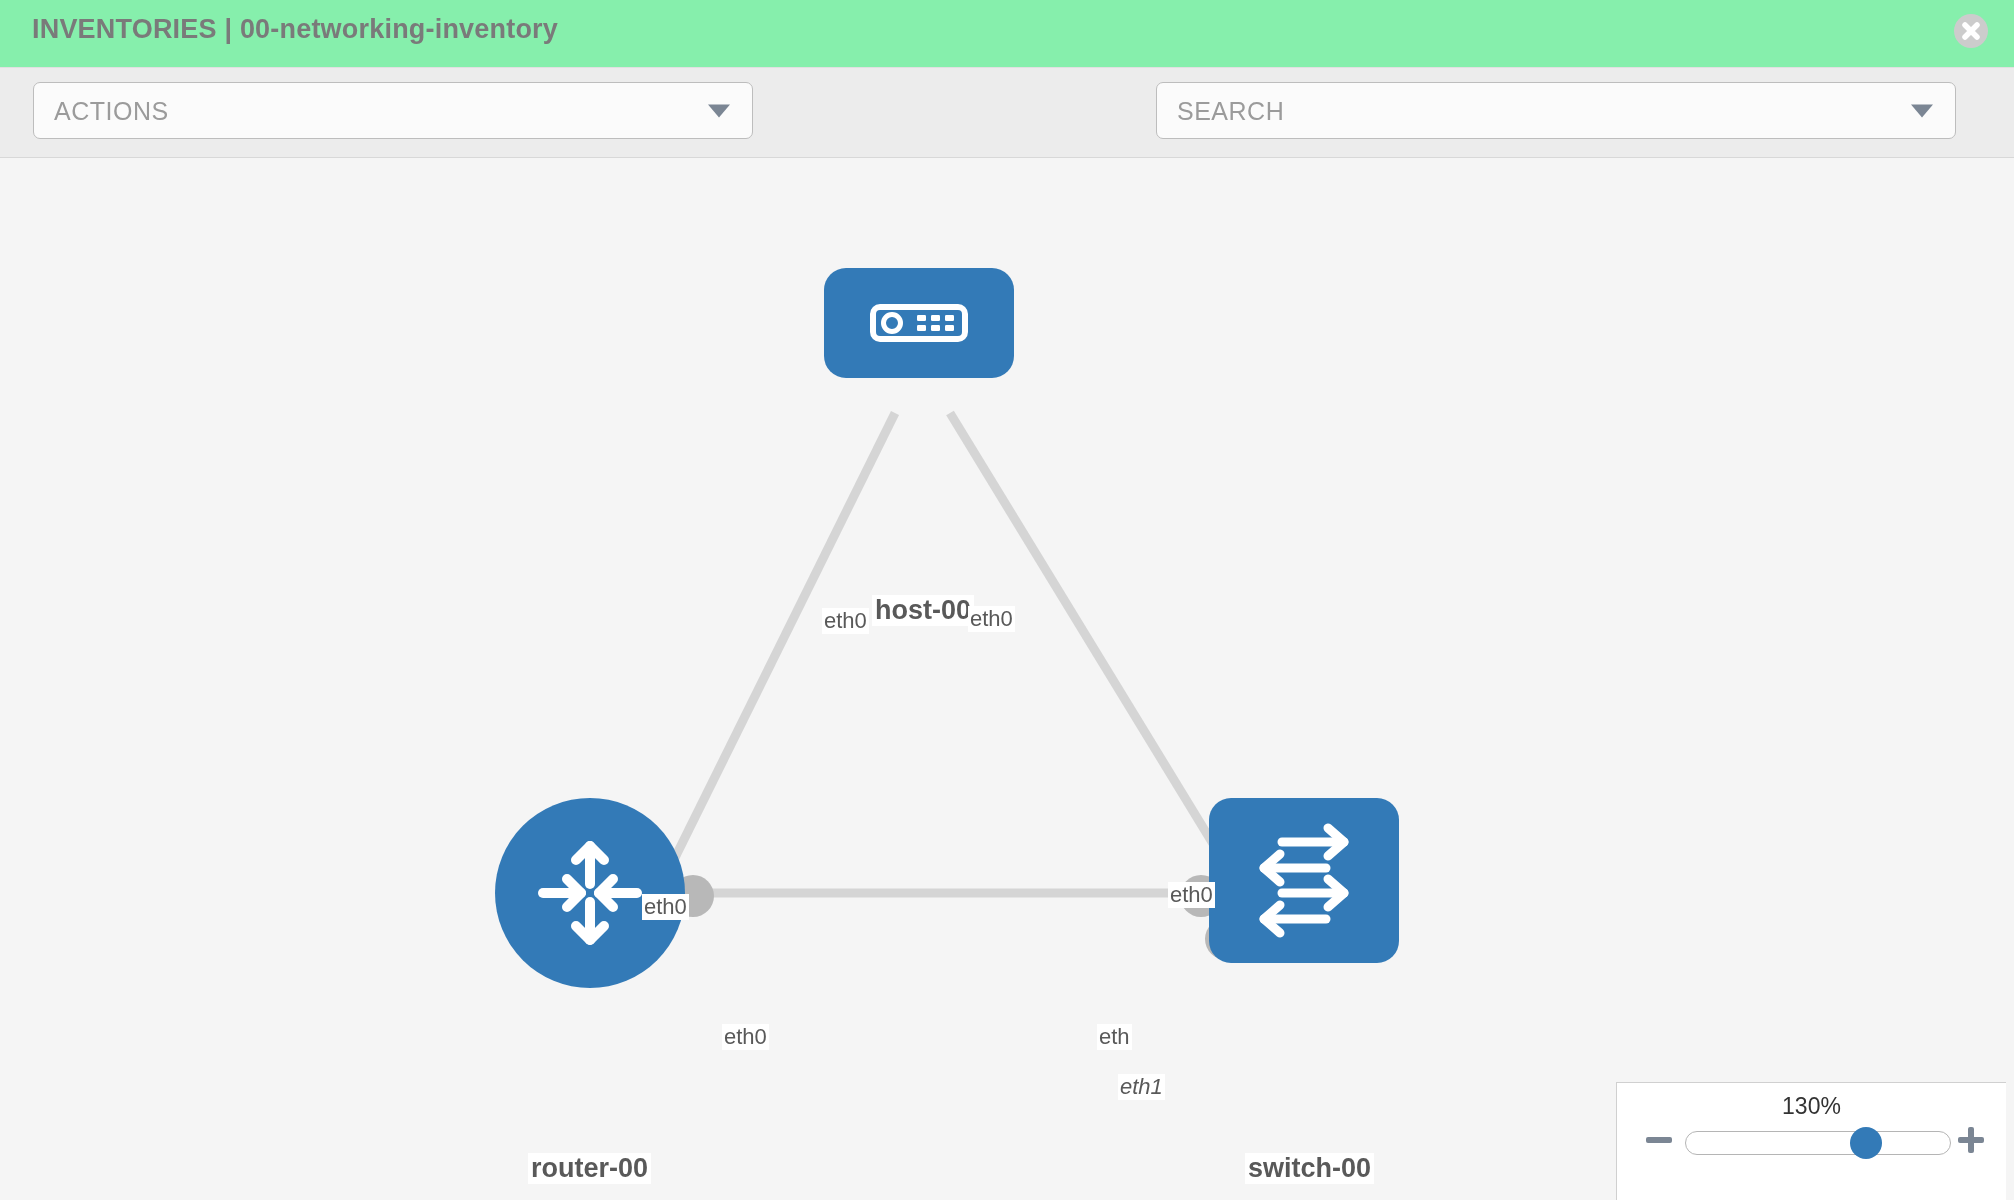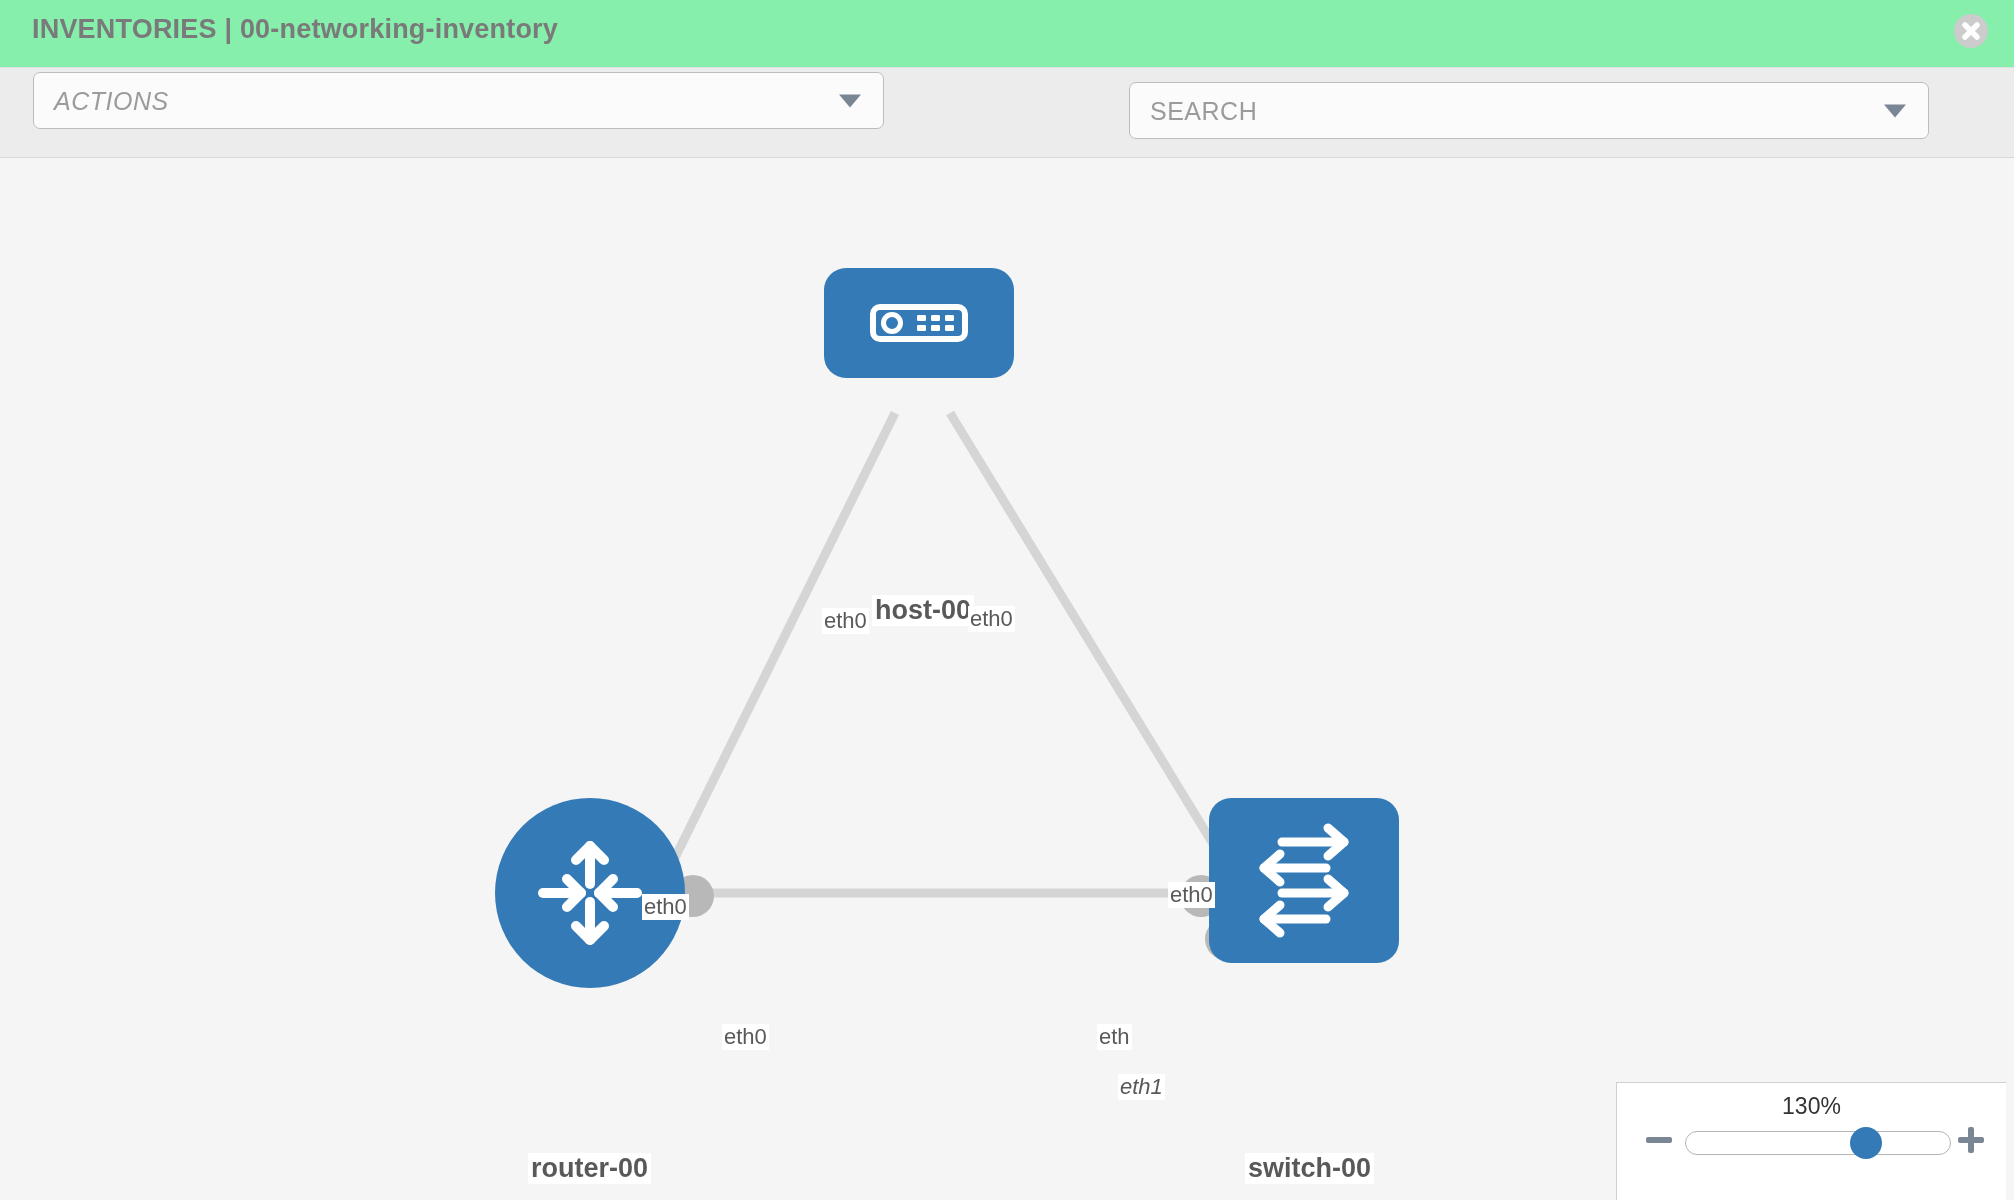--- a/index.html
+++ b/index.html
@@ -82,22 +82,22 @@
   .caret {
     position: absolute;
     right: 22px;
     top: 50%;
     transform: translateY(-50%);
     width: 0; height: 0;
     border-left: 11px solid transparent;
     border-right: 11px solid transparent;
     border-top: 13px solid #7b8694;
   }
-  #actions-select { left: 33px; top: 4px; width: 851px; height: 57px; font-style: italic; }
-  #search-select  { left: 1129px; top: 14px; width: 800px; height: 57px; }
+  #actions-select { left: 33px; top: 14px; width: 720px; height: 57px; }
+  #search-select  { left: 1156px; top: 14px; width: 800px; height: 57px; }
 
   .tool-icon {
     position: absolute;
     top: 90px;
     width: 44px;
     height: 44px;
     cursor: pointer;
   }
   #wrench-tool { left: 1045px; }
   #key-tool    { left: 1115px; }

